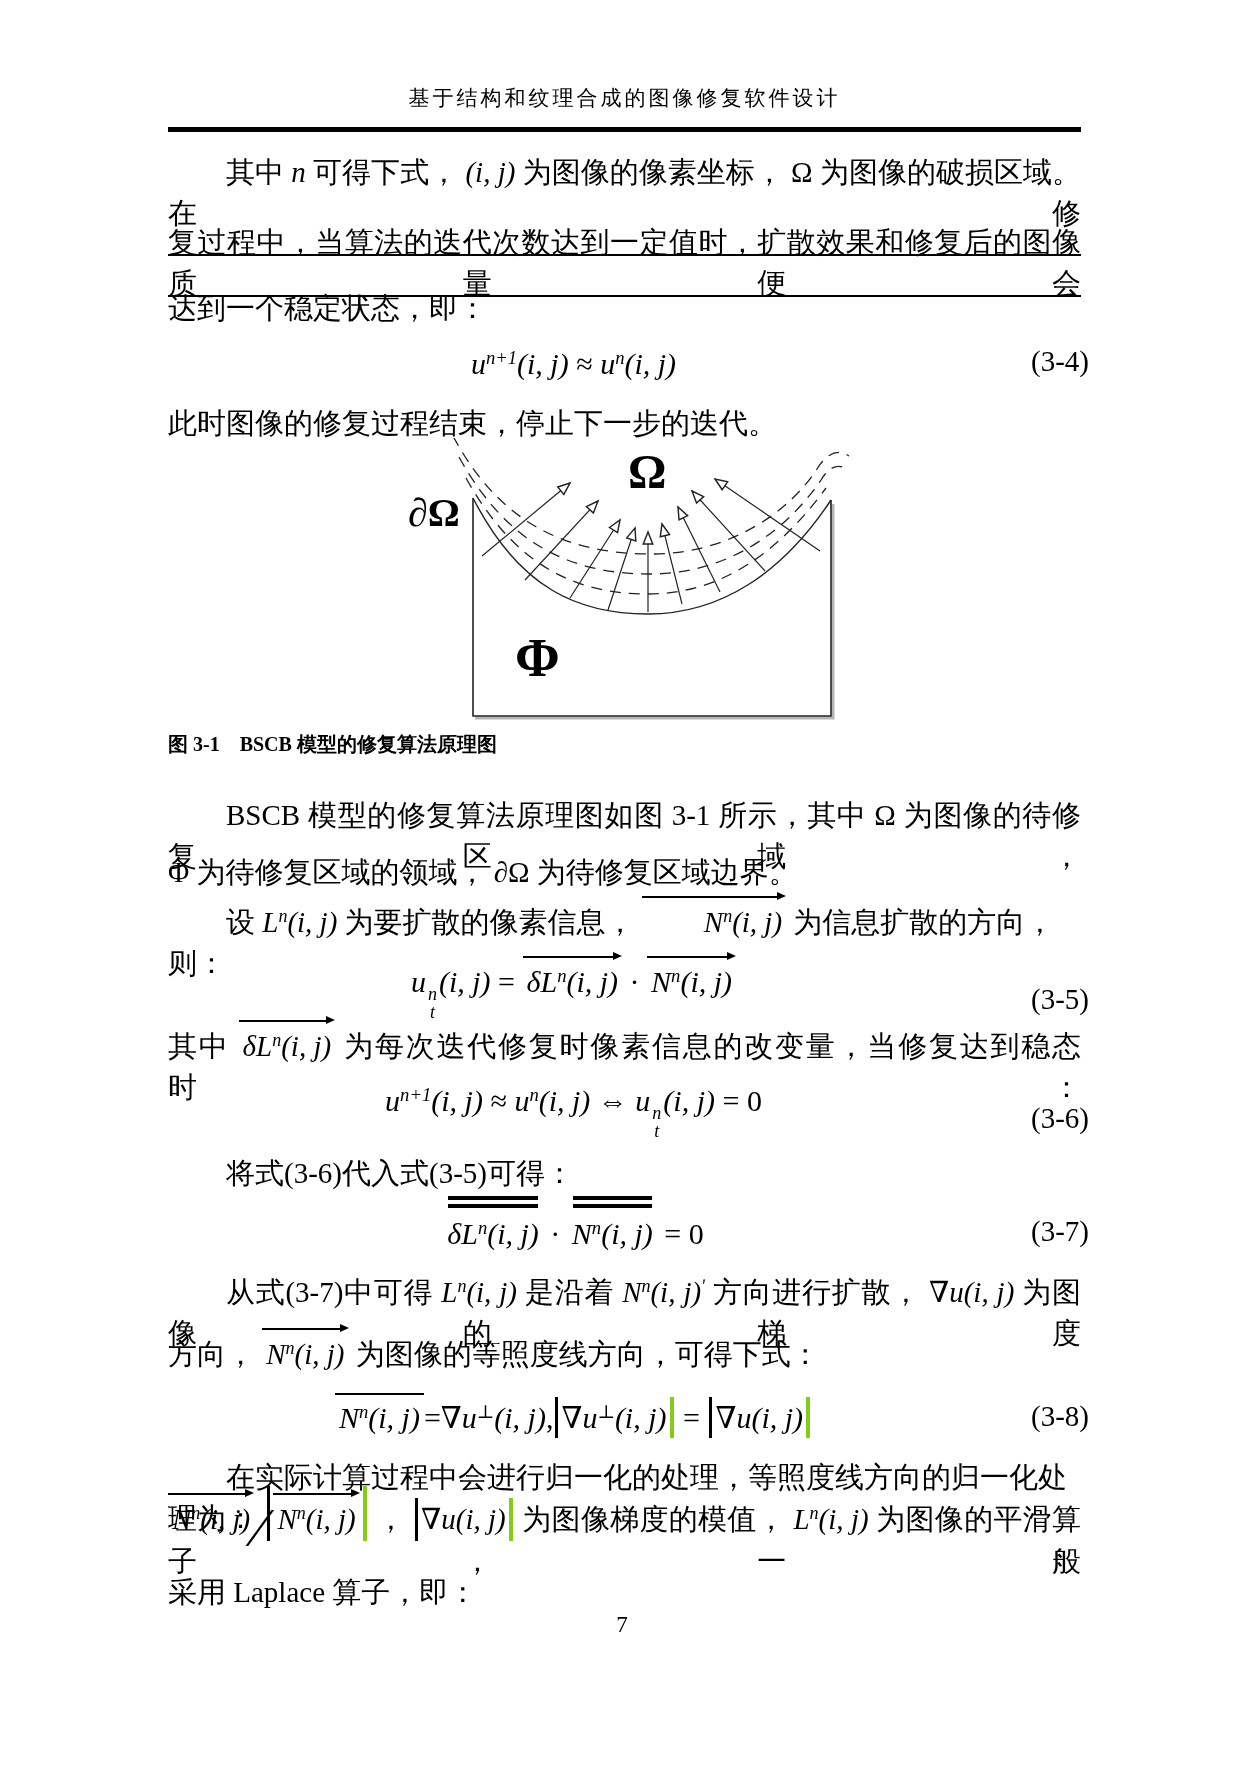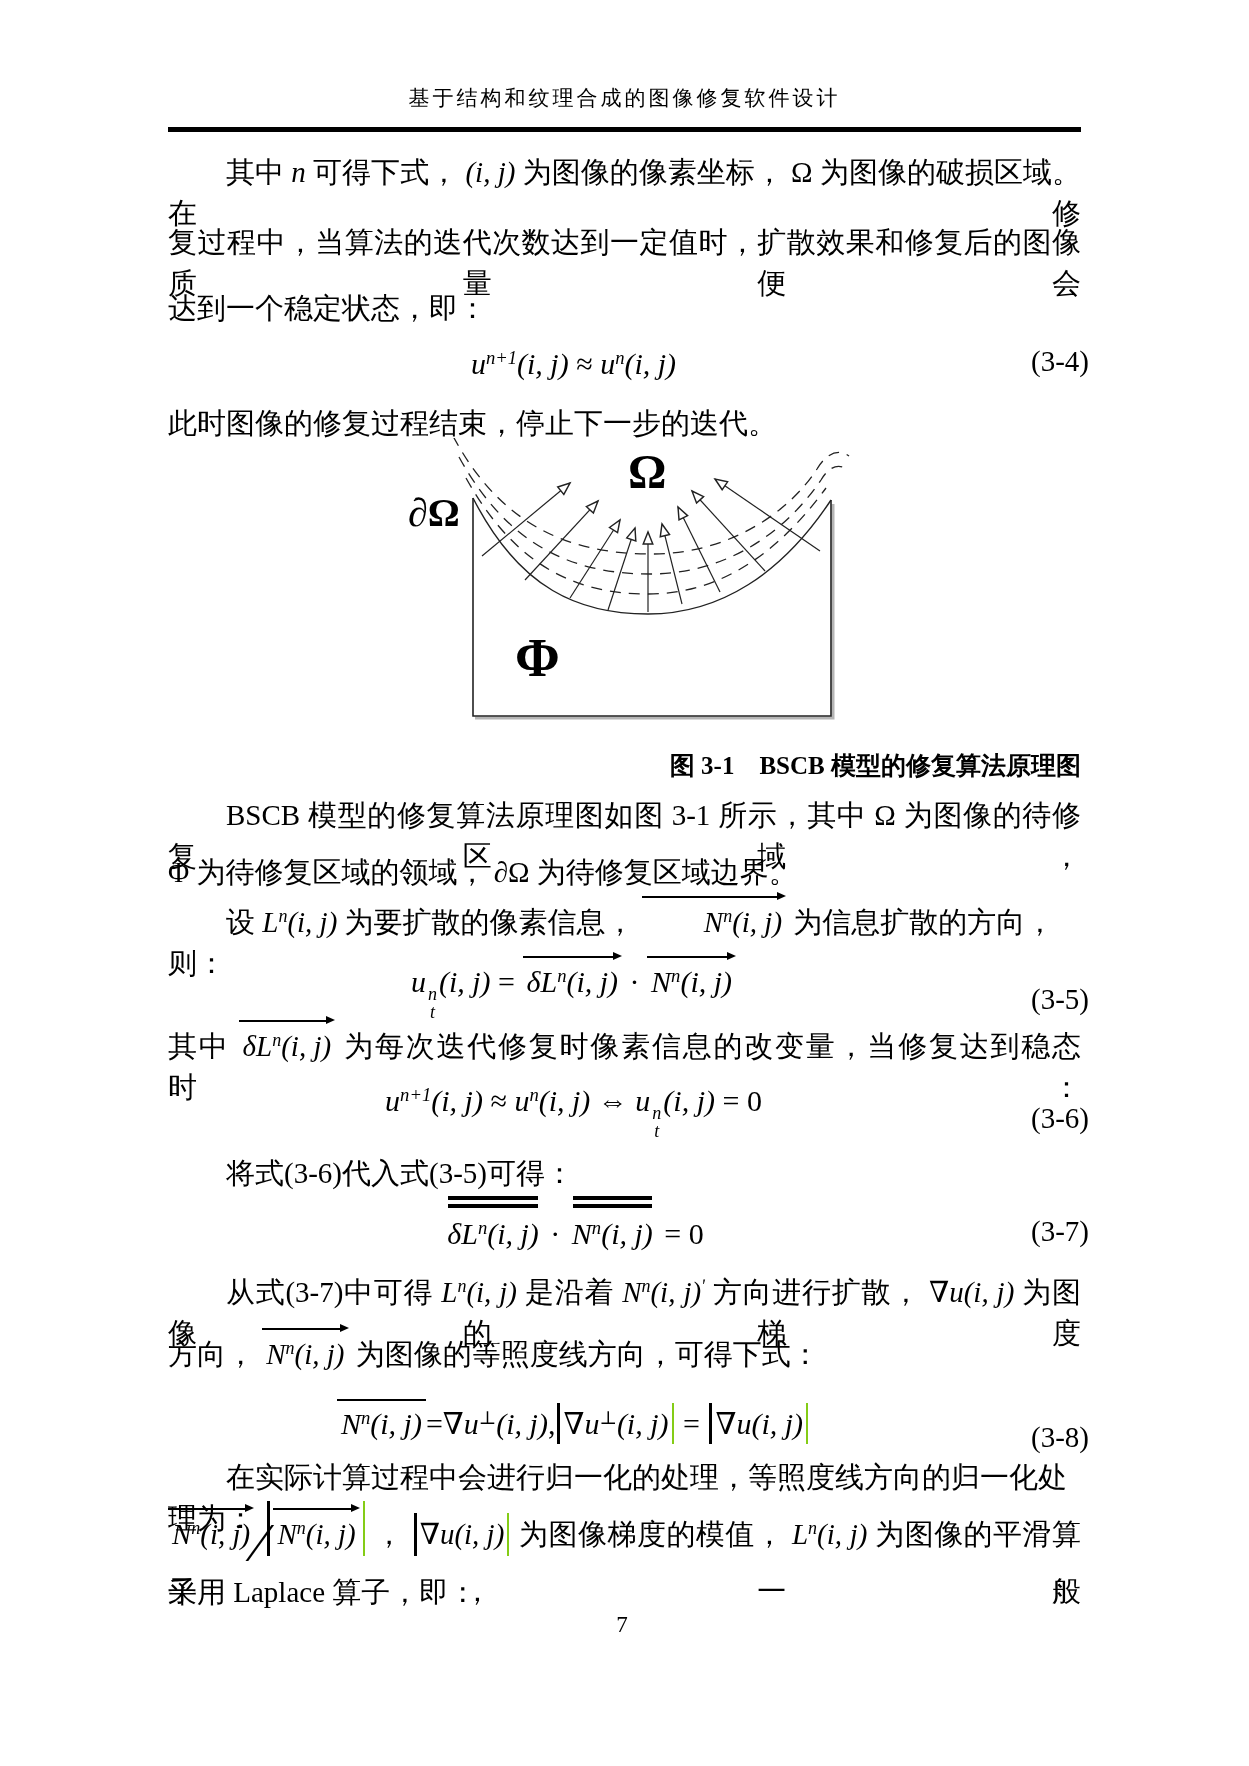--- a/index.html
+++ b/index.html
@@ -29,28 +29,28 @@
        line-height:1;vertical-align:-0.45em;margin:0 2px;}
   .dec{display:inline-block;position:relative;padding:12px 4px 0 4px;}
   .oarrow::before{content:"";position:absolute;left:0;right:9px;top:6px;border-top:2px solid #000;}
   .oarrow::after{content:"";position:absolute;right:0;top:2px;width:0;height:0;
        border-left:9px solid #000;border-top:4.5px solid transparent;border-bottom:4.5px solid transparent;}
   .oline{padding-top:10px;}
   .oline::before{content:"";position:absolute;left:0;right:0;top:5px;border-top:2px solid #000;}
   .dline{padding-top:20px;text-align:center;}
   .dline::before{content:"";position:absolute;left:5px;right:5px;top:2px;height:4px;background:#000;}
   .dline::after{content:"";position:absolute;left:5px;right:5px;top:10px;height:4px;background:#000;}
-  .bars{display:inline-block;border-left:3px solid #000;border-right:2px solid #84cc16;
-       padding:1px 3px;margin:15px 2px;}
+  .bars{display:inline-block;border-left:3px solid #000;border-right:4px solid #84cc16;
+       padding:1px 3px;margin:0 2px;}
   .bigslash{font-size:1.9em;vertical-align:-0.3em;line-height:0;margin:0 1px;font-style:normal;}
   .figure{position:absolute;left:400px;top:438px;width:450px;height:284px;}
   .figure svg{display:block;}
   .fig-caption{
-    position:absolute;left:0;top:749px;width:913px;text-align:right;
-    font-size:25px;font-weight:bold;
+    position:absolute;left:0;top:731px;width:913px;text-align:left;
+    font-size:20px;font-weight:bold;
   }
   .page-number{position:absolute;left:446px;top:1612px;width:20px;text-align:center;font-size:23px;}
 </style>
 </head>
 <body>
 
 <div class="page">
   <div class="content">
     <div class="header-title">基于结构和纹理合成的图像修复软件设计</div>
     <div class="header-rule"></div>
@@ -79,21 +79,21 @@
           <line x1="365" y1="133" x2="292" y2="53" marker-end="url(#ah)"></line>
           <line x1="420" y1="113" x2="315" y2="41" marker-end="url(#ah)"></line>
         </g>
         <text x="228" y="50" font-size="48" font-weight="bold">Ω</text>
         <text x="8" y="88" font-size="40" font-weight="bold">∂Ω</text>
         <text x="115" y="238" font-size="54" font-weight="bold">Φ</text>
       </svg>
     </div>
     <div class="fig-caption">图 3-1　BSCB 模型的修复算法原理图</div>
   <div class="line indent just" style="top: 152px;"><span class="">其中 </span><span class="m">n</span><span class=""> 可得下式， </span><span class="m">(i, j)</span><span class=""> 为图像的像素坐标， Ω 为图像的破损区域。在修</span></div>
-      <div class="line just" style="top: 222px;"><span class="">复过程中，当算法的迭代次数达到一定值时，扩散效果和修复后的图像质量便会</span></div>
+      <div class="line just" style="top: 222px; text-decoration: underline;"><span class="">复过程中，当算法的迭代次数达到一定值时，扩散效果和修复后的图像质量便会</span></div>
       <div class="line" style="top: 288px;"><span class="">达到一个稳定状态，即：</span></div>
       <div class="equation" style="top: 344px;"><span><span class="m">u</span><span class="sup">n+1</span><span class="m">(i, j)</span><span class=""> ≈ </span><span class="m">u</span><span class="sup">n</span><span class="m">(i, j)</span></span><span class="eq-num">(3-4)</span></div>
       <div class="line" style="top: 403px;"><span class="">此时图像的修复过程结束，停止下一步的迭代。</span></div>
       <div class="line indent just" style="top: 795px;"><span class="">BSCB 模型的修复算法原理图如图 3-1 所示，其中 Ω 为图像的待修复区域，</span></div>
       <div class="line" style="top: 852px;"><span class="">Φ 为待修复区域的领域， </span><span class="m">∂</span><span class="">Ω 为待修复区域边界。</span></div>
       <div class="line indent" style="top: 890px;"><span class="">设 </span><span class="m">L</span><span class="sup">n</span><span class="m">(i, j)</span><span class=""> 为要扩散的像素信息， </span><span class="dec oarrow"><span class="m">N</span><span class="sup">n</span><span class="m">(i, j)</span></span><span class=""> 为信息扩散的方向，则：</span></div>
       <div class="equation" style="top: 950px;"><span><span class="m">u</span><span class="stk">
             <span>n</span>
             <span>t</span>
           </span><span class="m">(i, j)</span><span class=""> = </span><span class="dec oarrow"><span class="m">δL</span><span class="sup">n</span><span class="m">(i, j)</span></span><span class=""> · </span><span class="dec oarrow"><span class="m">N</span><span class="sup">n</span><span class="m">(i, j)</span></span></span><span class="eq-num">(3-5)</span></div>

